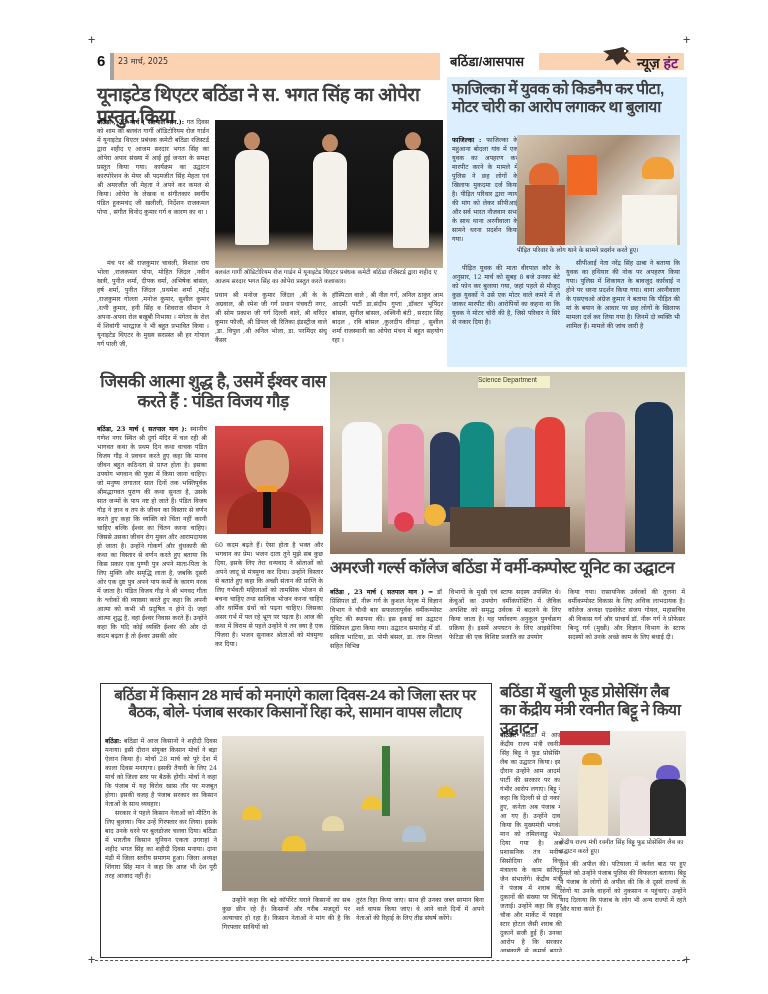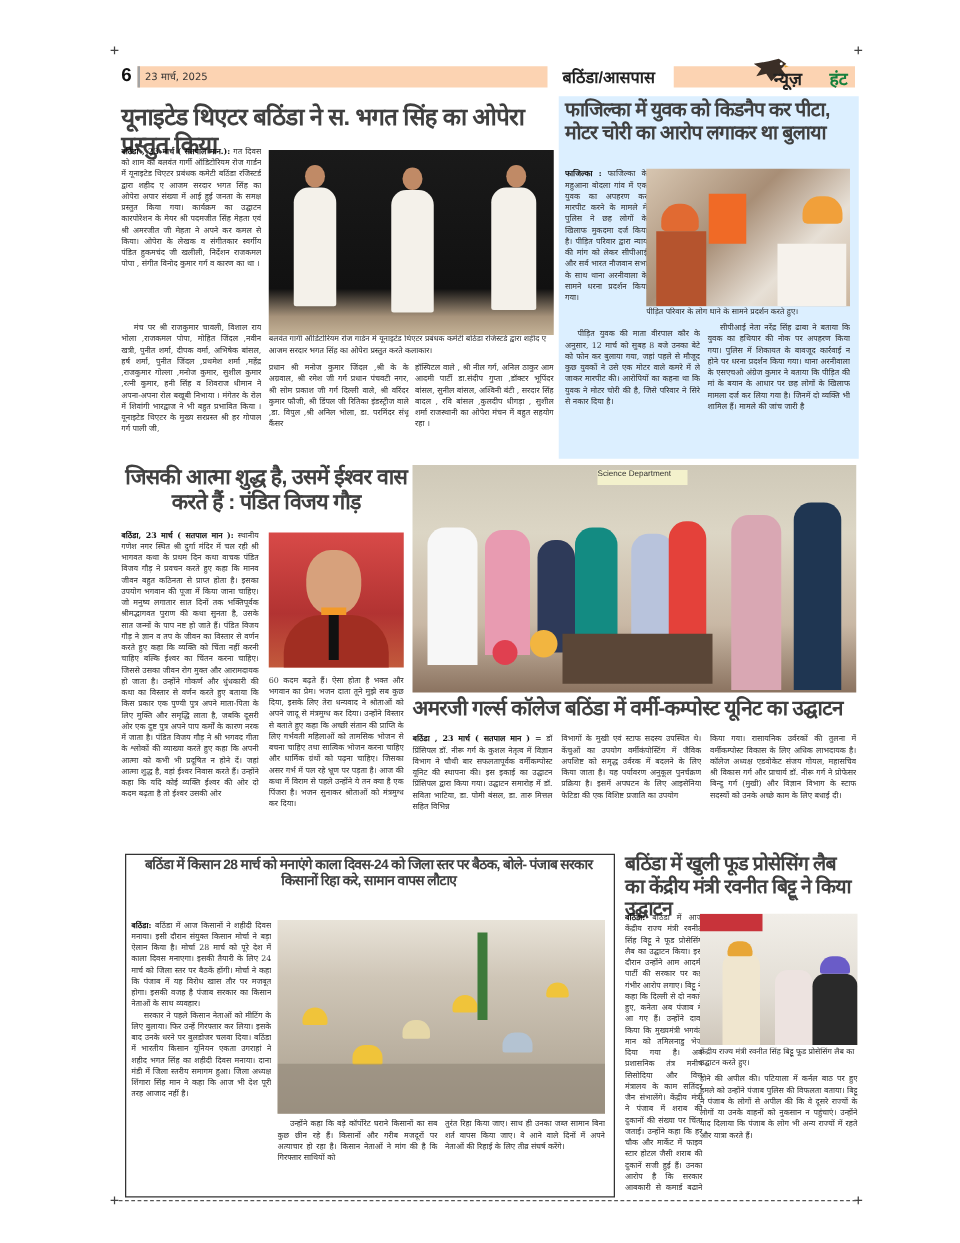--- a/index.html
+++ b/index.html
@@ -1,26 +1,26 @@
 <!DOCTYPE html>
 <html><head>
 <meta charset="utf-8">
 <style>
   html, body { margin:0; padding:0; background:#fff; }
   body { width:768px; height:994px; position:relative; overflow:hidden; font-family:"DejaVu Sans", sans-serif; color:#222; }
   .abs { position:absolute; }
   .crop { position:absolute; font-size:12px; color:#444; font-family:"DejaVu Sans Mono", monospace; }
   .masthead { position:absolute; left:97px; top:52px; width:587px; height:19px; }
   .mh-num { position:absolute; left:0; top:0; font:bold 15px "Liberation Sans", sans-serif; color:#111; }
-  .mh-bar { position:absolute; left:13px; top:1px; width:326px; height:17px; background:#fcd3b2; border-left:2px solid #a3a3a3; }
+  .mh-bar { position:absolute; left:13px; top:1px; width:326px; height:27px; background:#fcd3b2; border-left:4px solid #a3a3a3; }
   .mh-date { position:absolute; left:4px; top:2px; font-size:8px; color:#333; }
   .mh-sec { position:absolute; left:340px; top:0; width:100px; text-align:center; font:bold 13px "Liberation Sans", sans-serif; color:#222; }
   .mh-bar2 { position:absolute; left:442px; top:1px; width:145px; height:17px; background:#fcd3b2; }
   .mh-logo { position:absolute; right:6px; top:0; font:bold 14px "Liberation Sans", sans-serif; color:#222; }
-  .mh-logo .hunt { color:#15803d;margin-left:18px; }
+  .mh-logo .hunt { color:#701a75; }
   .mh-bird { position:absolute; left:62px; top:-8px; width:32px; height:24px; }
 
   .headline { font-family:"Liberation Sans", sans-serif; font-weight:bold; color:#404040; line-height:1.15; letter-spacing:-0.5px; }
   .body-text { font-family:"DejaVu Serif", serif; font-size:6.3px; line-height:9px; color:#333; text-align:justify; overflow:hidden; }
   .body-text b { color:#111; }
   .caption { font-family:"DejaVu Sans", sans-serif; font-size:6.2px; line-height:8.5px; color:#222; overflow:hidden; }
   .photo { position:absolute; overflow:hidden; }
 
   .blue-box { position:absolute; left:447px; top:77px; width:240px; height:290px; background:#dcefff; }
   .boxed { position:absolute; left:100px; top:683px; width:390px; height:273px; border:1px solid #333; }
@@ -110,21 +110,21 @@
   <div style="position:absolute;left:94px;top:132px;width:22px;height:22px;background:#f2b540;border-radius:50%;"></div>
 </div>
 <div class="abs headline" style="left:330px;top:558px;width:355px;font-size:16.5px;">अमरजी गर्ल्स कॉलेज बठिंडा में वर्मी-कम्पोस्ट यूनिट का उद्घाटन</div>
 <div class="abs body-text" style="left:330px;top:587px;width:112px;height:85px;">
   <b>बठिंडा , 23 मार्च ( सतपाल मान ) =</b> <span>डॉ प्रिंसिपल डॉ. नीरू गर्ग के कुशल नेतृत्व में विज्ञान विभाग ने चौथी बार सफलतापूर्वक वर्मीकम्पोस्ट यूनिट की स्थापना की। इस इकाई का उद्घाटन प्रिंसिपल द्वारा किया गया। उद्घाटन समारोह में डॉ. सविता भाटिया, डा. पोमी बंसल, डा. तारु मित्तल सहित विभिन्न</span>
 </div>
 <div class="abs body-text" style="left:449px;top:587px;width:112px;height:85px;">विभागों के मुखी एवं स्टाफ सदस्य उपस्थित थे। केंचुओं का उपयोग वर्मीकंपोस्टिंग में जैविक अपशिष्ट को समृद्ध उर्वरक में बदलने के लिए किया जाता है। यह पर्यावरण अनुकूल पुनर्चक्रण प्रक्रिया है। इसमें अपघटन के लिए आइसेनिया फेटिडा की एक विशिष्ट प्रजाति का उपयोग</div>
 <div class="abs body-text" style="left:568px;top:587px;width:117px;height:85px;">किया गया। रासायनिक उर्वरकों की तुलना में वर्मीकम्पोस्ट विकास के लिए अधिक लाभदायक है। कॉलेज अध्यक्ष एडवोकेट संजय गोयल, महासचिव श्री विकास गर्ग और प्राचार्य डॉ. नीरू गर्ग ने प्रोफेसर बिन्दु गर्ग (मुखी) और विज्ञान विभाग के स्टाफ सदस्यों को उनके अच्छे काम के लिए बधाई दी।</div>
 
 <div class="boxed"></div>
-<div class="abs headline" style="left:104px;top:686px;width:382px;font-size:11px;text-align:center;">बठिंडा में किसान 28 मार्च को मनाएंगे काला दिवस-24 को जिला स्तर पर बैठक, बोले- पंजाब सरकार किसानों रिहा करे, सामान वापस लौटाए</div>
+<div class="abs headline" style="left:104px;top:686px;width:382px;font-size:15px;text-align:center;">बठिंडा में किसान 28 मार्च को मनाएंगे काला दिवस-24 को जिला स्तर पर बैठक, बोले- पंजाब सरकार किसानों रिहा करे, सामान वापस लौटाए</div>
 <div class="abs body-text" style="left:105px;top:736px;width:112px;height:215px;">
   <b>बठिंडा:</b> <span>बठिंडा में आज किसानों ने शहीदी दिवस मनाया। इसी दौरान संयुक्त किसान मोर्चा ने बड़ा ऐलान किया है। मोर्चा 28 मार्च को पूरे देश में काला दिवस मनाएगा। इसकी तैयारी के लिए 24 मार्च को जिला स्तर पर बैठकें होंगी। मोर्चा ने कहा कि पंजाब में यह विरोध खास तौर पर मजबूत होगा। इसकी वजह है पंजाब सरकार का किसान नेताओं के साथ व्यवहार।</span><br>
   <span style="display:inline-block;text-indent:10px;">सरकार ने पहले किसान नेताओं को मीटिंग के लिए बुलाया। फिर उन्हें गिरफ्तार कर लिया। इसके बाद उनके धरने पर बुलडोजर चलवा दिया। बठिंडा में भारतीय किसान यूनियन एकता उगराहां ने शहीद भगत सिंह का शहीदी दिवस मनाया। दाना मंडी में जिला स्तरीय समागम हुआ। जिला अध्यक्ष शिंगारा सिंह मान ने कहा कि आज भी देश पूरी तरह आजाद नहीं है।</span>
 </div>
 <div class="photo" style="left:222px;top:736px;width:262px;height:155px;background:linear-gradient(#e8e3d8,#cfc6b7 30%,#a99e8d 100%);">
   <div style="position:absolute;left:20px;top:70px;width:20px;height:14px;background:#f0c43a;border-radius:10px 10px 2px 2px;"></div>
   <div style="position:absolute;left:60px;top:100px;width:24px;height:16px;background:#f0c43a;border-radius:10px 10px 2px 2px;"></div>
   <div style="position:absolute;left:100px;top:80px;width:22px;height:15px;background:#e5d7a8;border-radius:10px 10px 2px 2px;"></div>
   <div style="position:absolute;left:140px;top:60px;width:20px;height:14px;background:#f0c43a;border-radius:10px 10px 2px 2px;"></div>
   <div style="position:absolute;left:180px;top:90px;width:24px;height:16px;background:#b4c3d2;border-radius:10px 10px 2px 2px;"></div>

